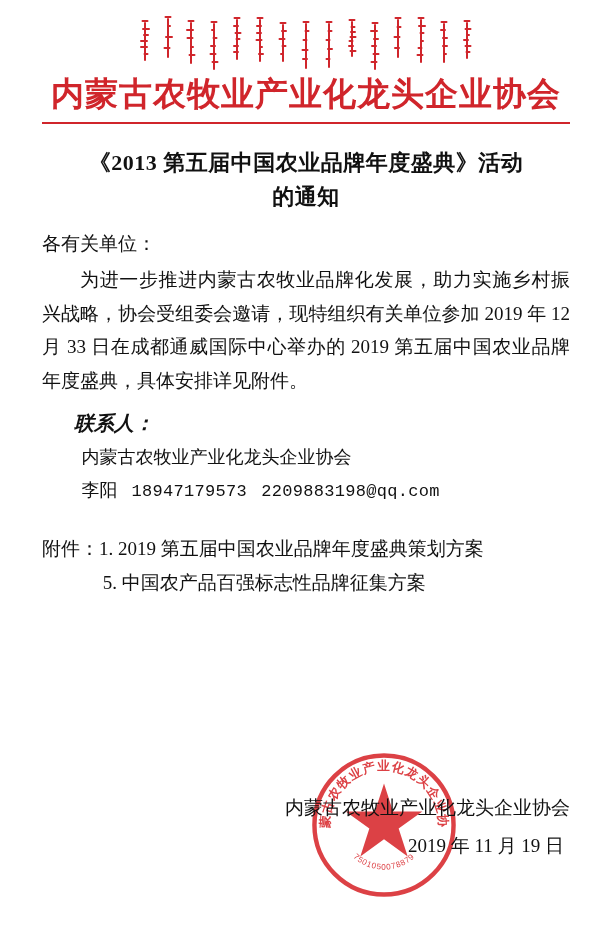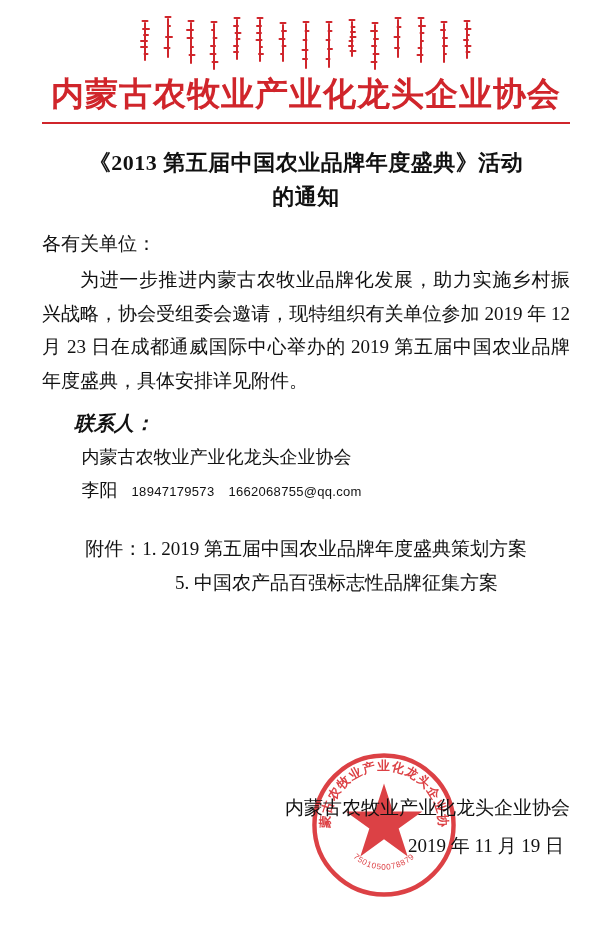--- a/index.html
+++ b/index.html
@@ -95,32 +95,31 @@
     text-indent: 1.6em;
     margin: 12px 0 4px 0;
     font-style: italic;
   }
   .contact-line {
     font-size: 18px;
     line-height: 1.85;
     text-indent: 2.2em;
   }
   .mono {
-    font-family: Liberation Sans, sans-serif;
-    font-size: 13px;
+    font-family: Liberation Mono, monospace;
+    font-size: 17px;
     letter-spacing: 0.3px;
     margin-top: 20px;
   }
   .gap-sm { display: inline-block; width: 14px; }
 
   .attach-block {
     margin-top: 24px;
     font-size: 19px;
     line-height: 1.8;
-    text-align: center;
   }
   .attach-line2 {
     text-indent: 3.2em;
   }
 
   
   .sign-block {
     position: absolute;
     right: 42px;
     bottom: 62px;
@@ -281,28 +280,28 @@
     <div class="org-title">内蒙古农牧业产业化龙头企业协会</div>
   </div>
   <div class="rule"></div>
 
   <div class="doc-title">
     <span class="ln">《2013 第五届中国农业品牌年度盛典》活动</span>
     <span class="ln">的通知</span>
   </div>
 
   <div class="salutation">各有关单位：</div>
-  <p class="para">为进一步推进内蒙古农牧业品牌化发展，助力实施乡村振兴战略，协会受组委会邀请，现特组织有关单位参加 2019 年 12 月 23 日在成都通威国际中心举办的 2019 第五届中国农业品牌年度盛典，具体安排详见附件。</p>
+  <p class="para">为进一步推进内蒙古农牧业品牌化发展，助力实施乡村振兴战略，协会受组委会邀请，现特组织有关单位参加 2019 年 12 月 33 日在成都通威国际中心举办的 2019 第五届中国农业品牌年度盛典，具体安排详见附件。</p>
 
   <div class="contact-heading">联系人：</div>
 
   <div class="contact-line">内蒙古农牧业产业化龙头企业协会</div>
 
   <div class="contact-line">
-    <span>李阳</span><span class="gap-sm"></span><span class="mono">18947179573</span><span class="gap-sm"></span><span class="mono">1662068755@qq.com</span>
+    <span>李阳</span><span class="gap-sm"></span><span class="mono">18947179573</span><span class="gap-sm"></span><span class="mono">2209883198@qq.com</span>
   </div>
 
 
 
   <div class="attach-block">
     <div><span>附件：</span><span>1. 2019 第五届中国农业品牌年度盛典策划方案</span></div>
     <div class="attach-line2">5. 中国农产品百强标志性品牌征集方案</div>
   </div>
 
   <svg class="seal" viewBox="0 0 200 200">

